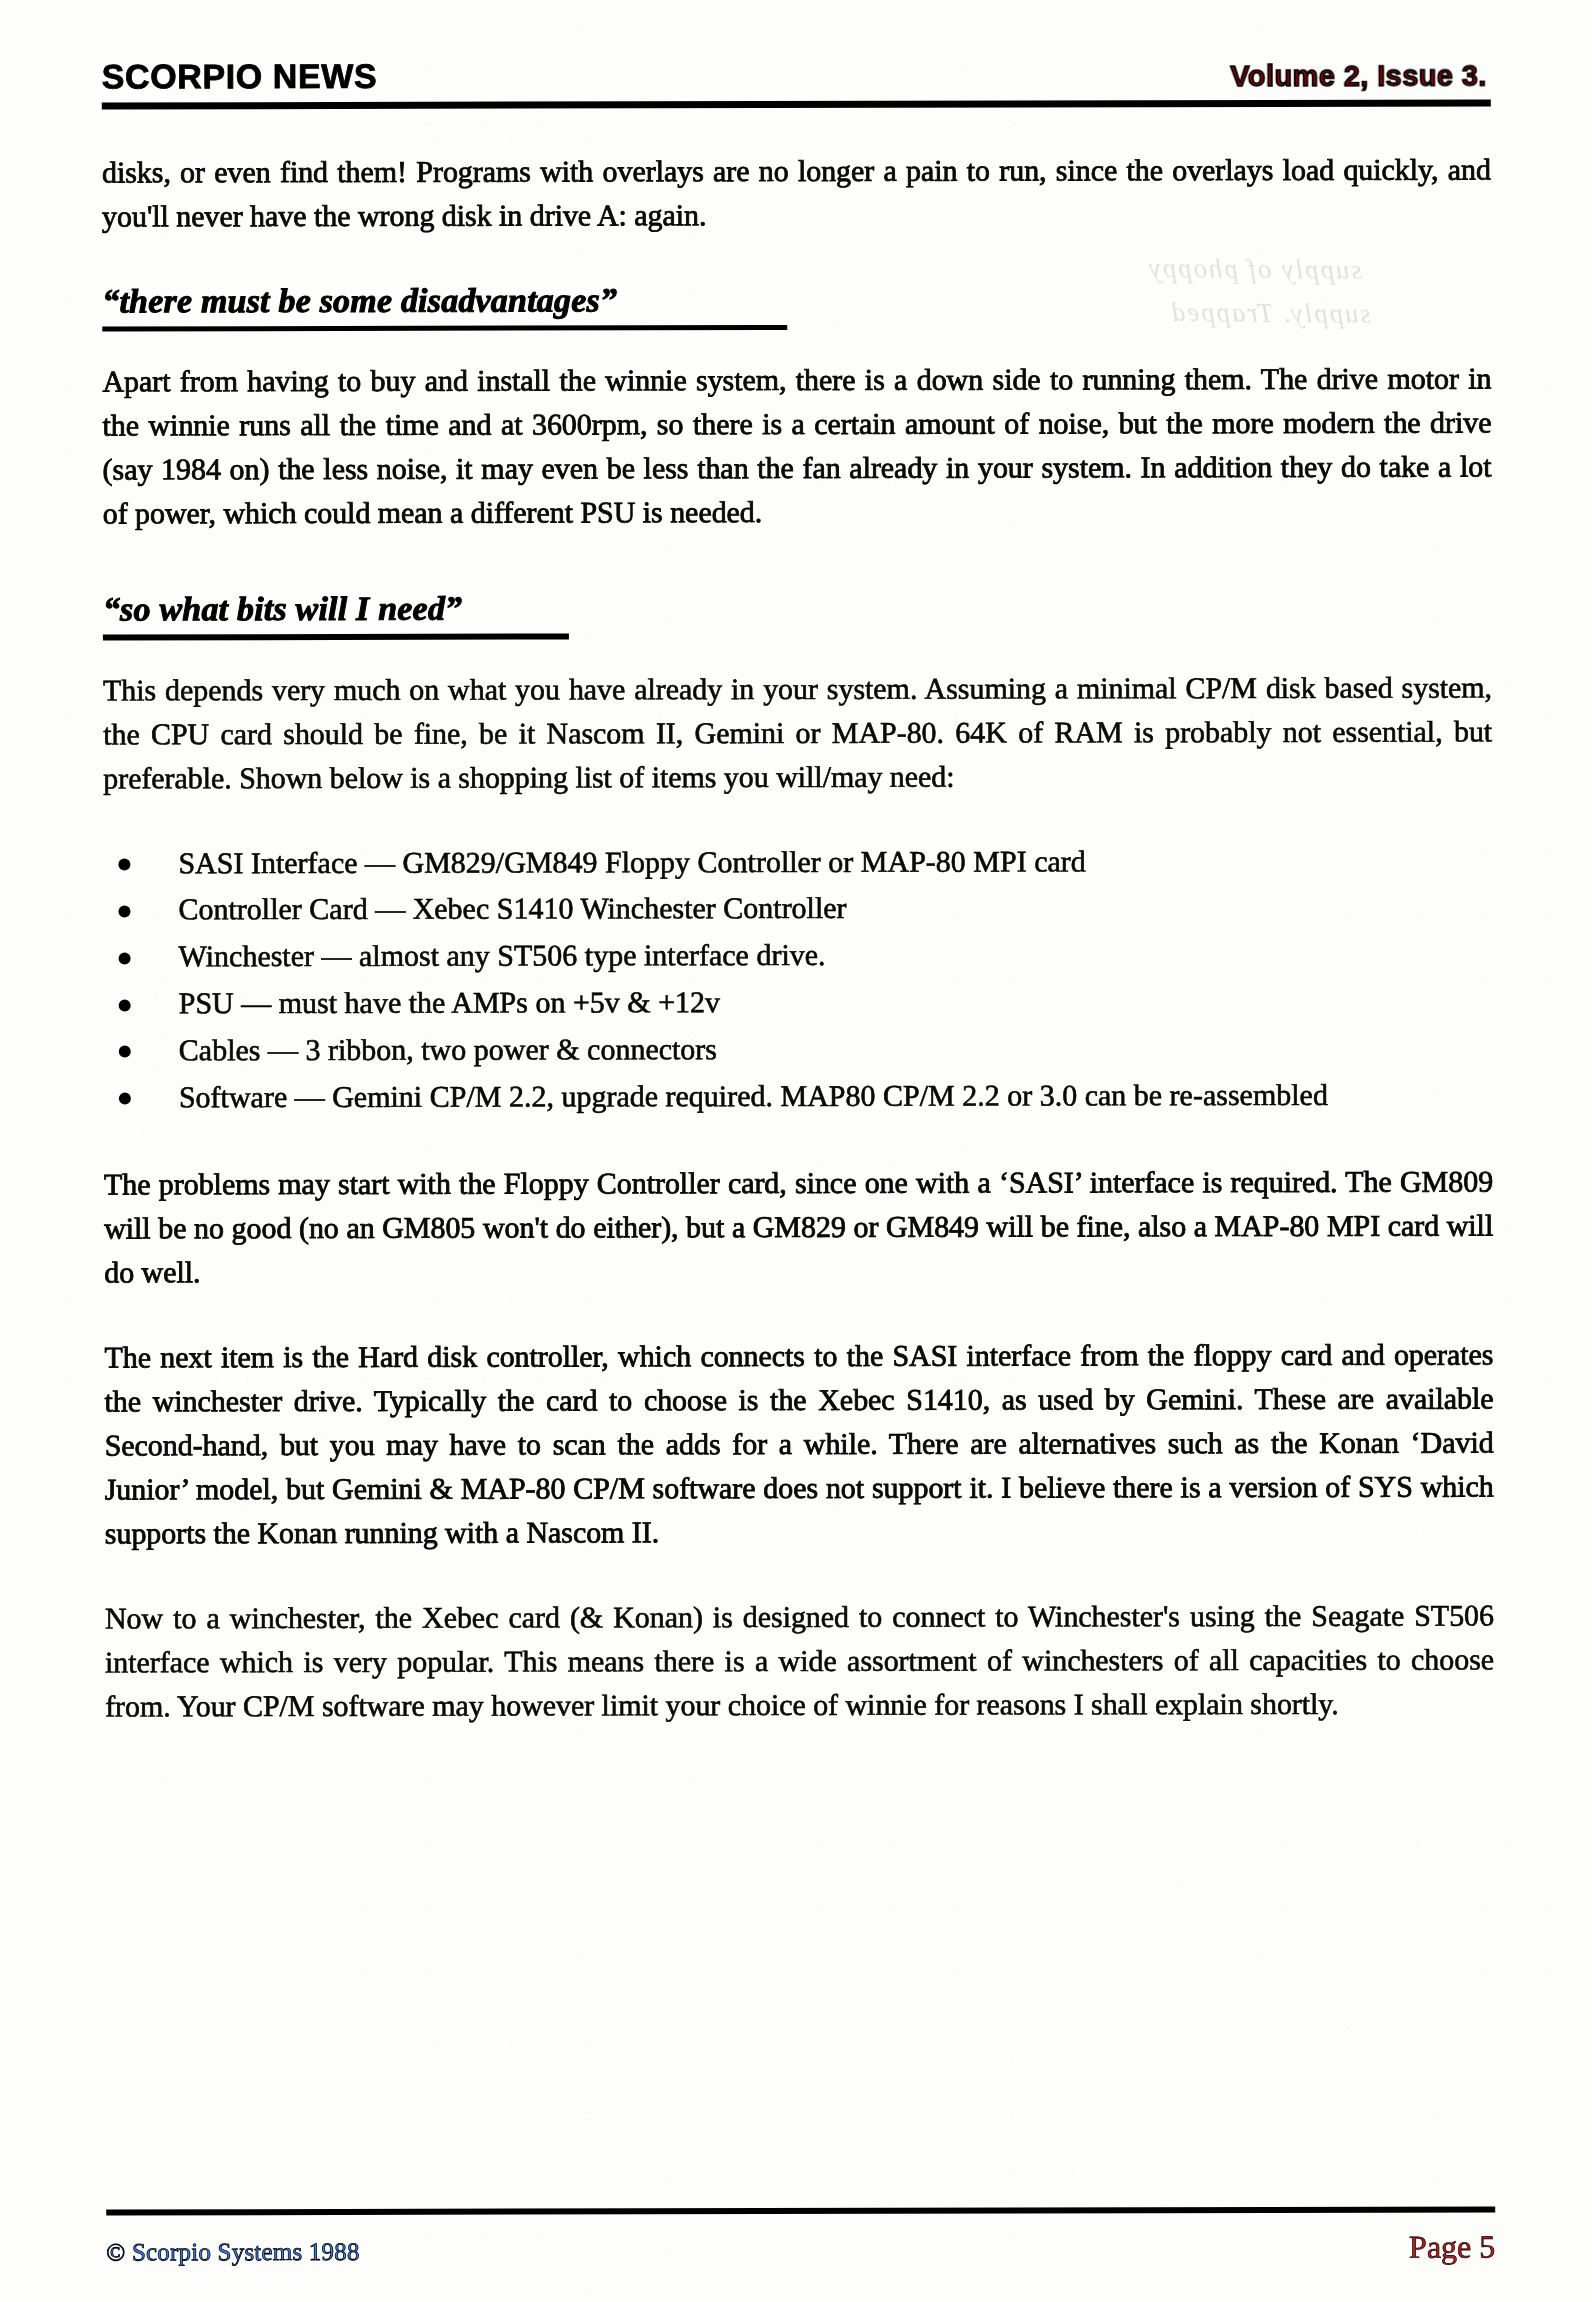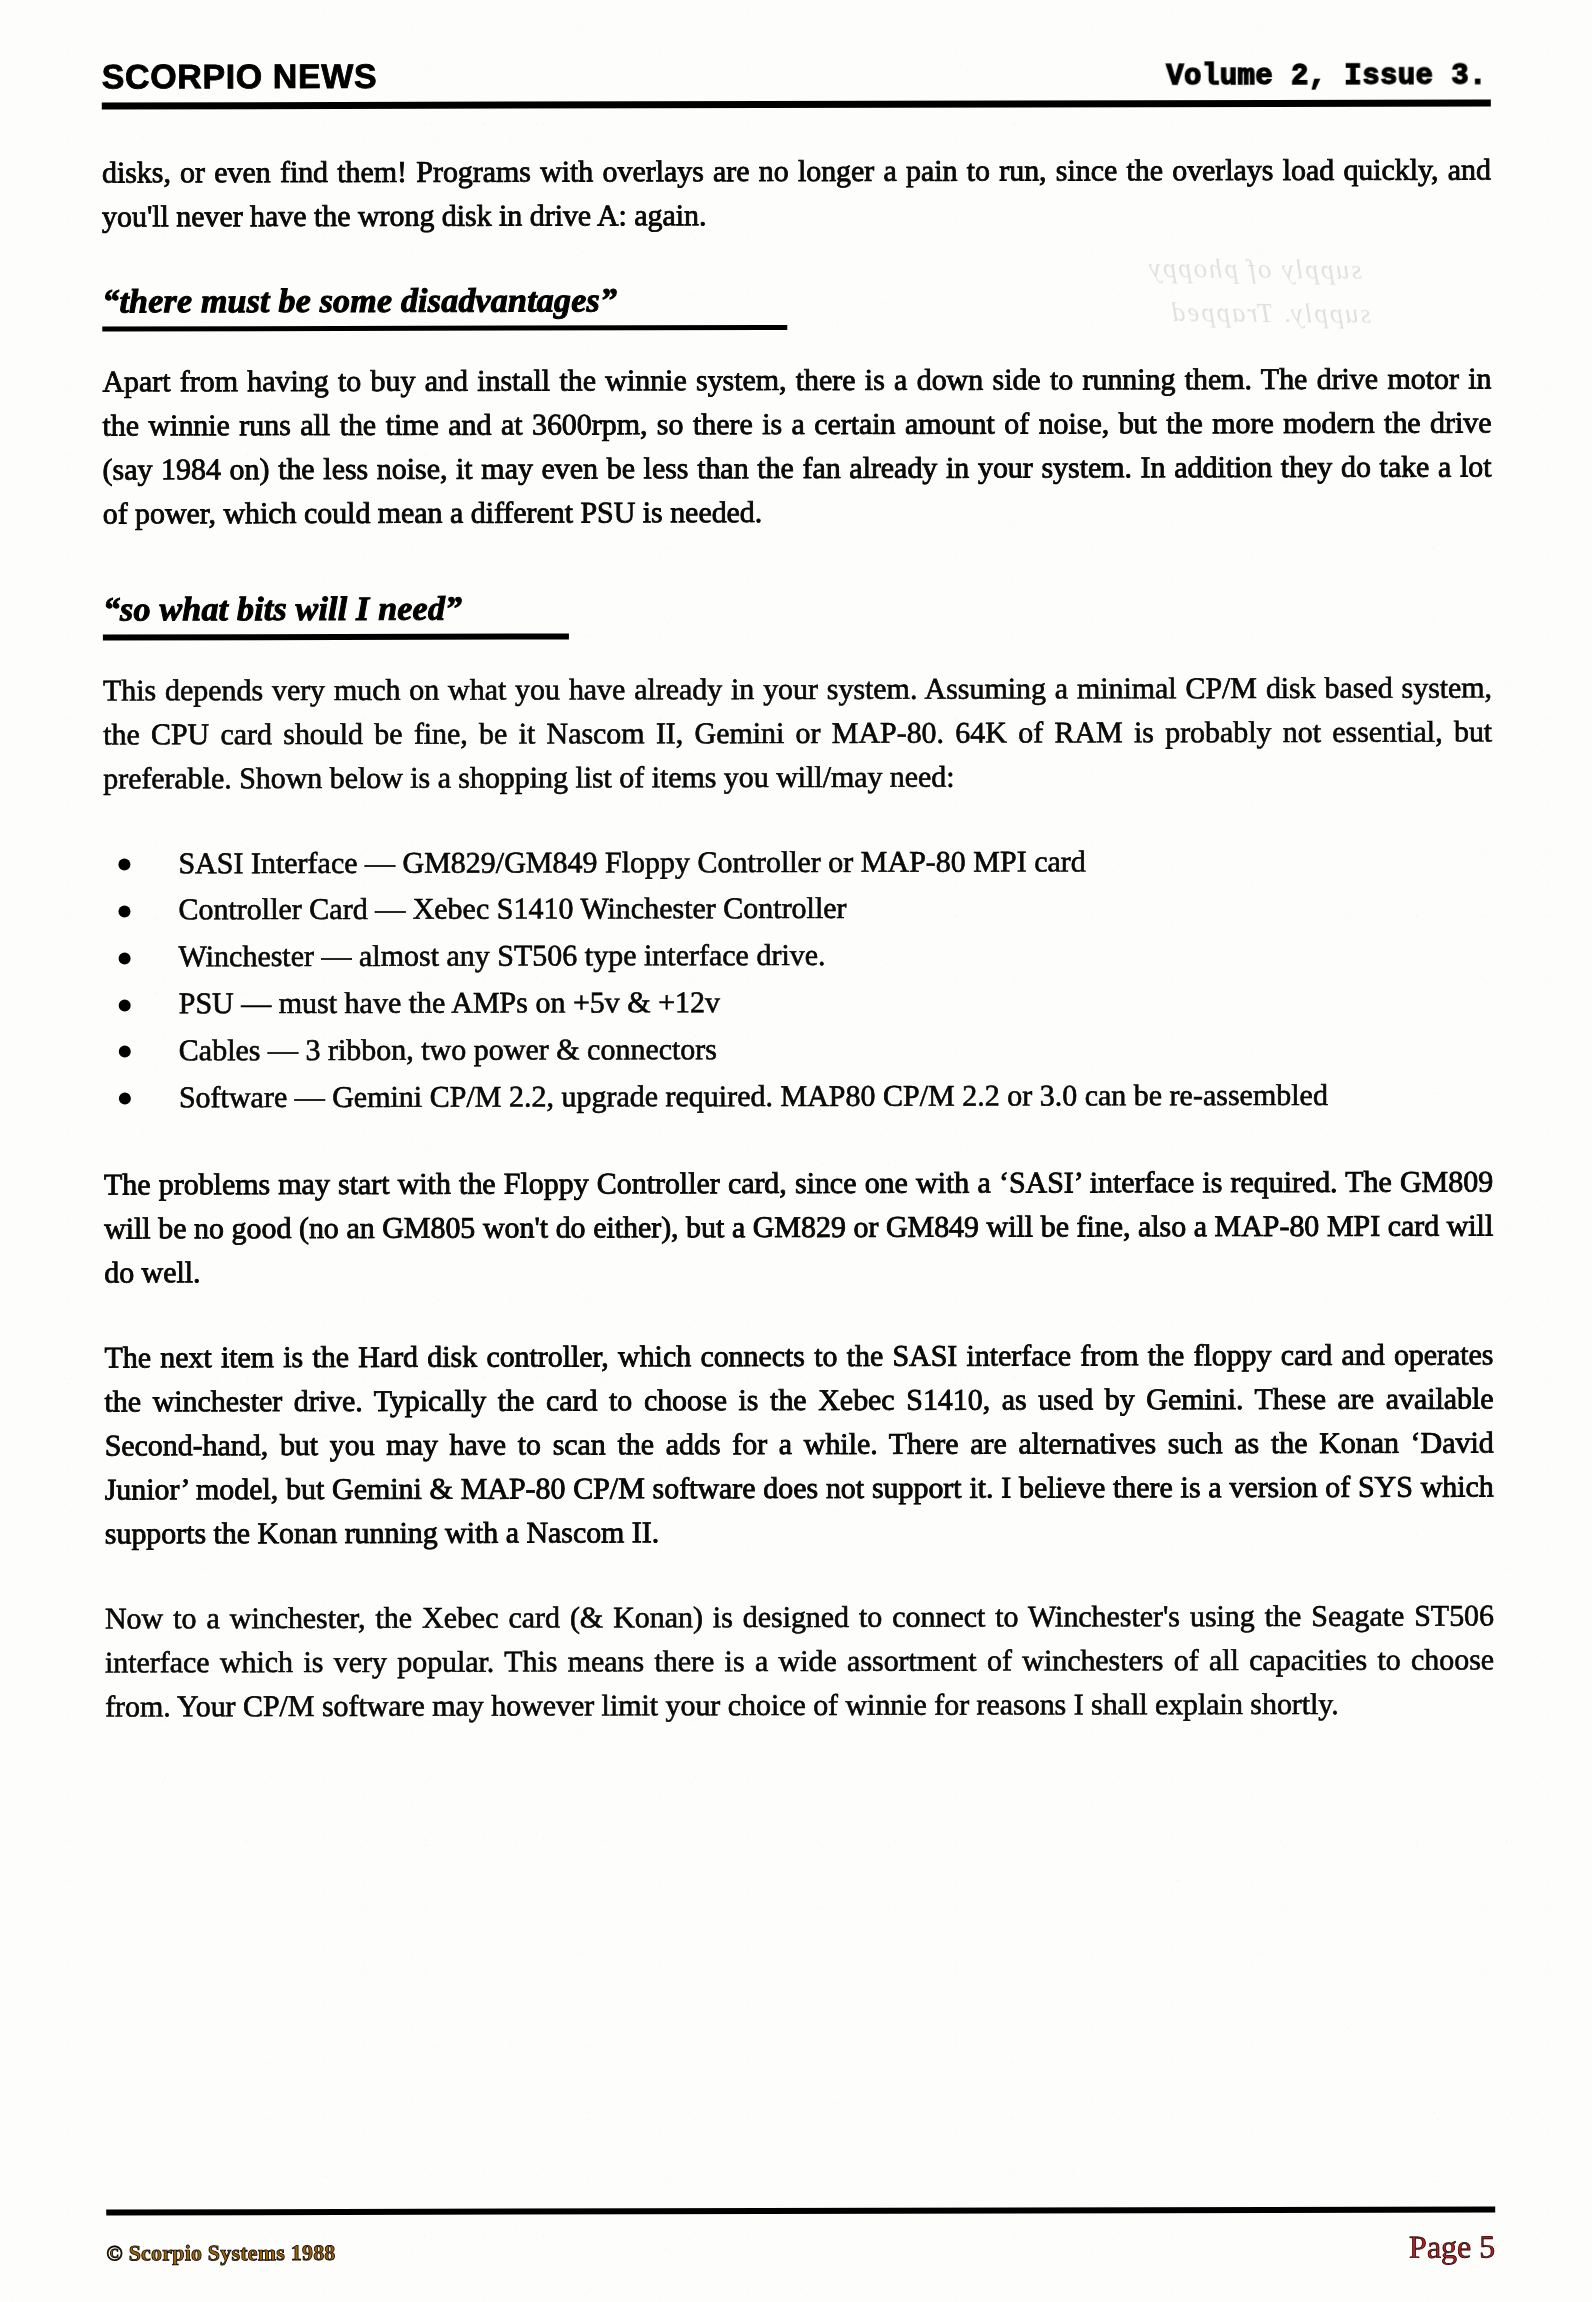--- a/index.html
+++ b/index.html
@@ -84,24 +84,24 @@
     font-family: Liberation Sans, sans-serif;
     font-weight: bold;
     font-size: 34px;
     letter-spacing: 0.6px;
     color: #000;
     line-height: 1;
     -webkit-text-stroke: 0.8px #000;
   }
 
   .issue-line {
-    font-family: Liberation Mono, monospace;
+    font-family: Liberation Sans, sans-serif;
     font-weight: bold;
     font-size: 29px;
-    color: #000000;
+    color: #7f1d1d;
     line-height: 1;
     -webkit-text-stroke: 1.4px #000;
     filter: blur(0.4px) contrast(1.7);
     letter-spacing: 0.4px;
   }
 
   .head-rule {
     position: absolute;
     left: 104px;
     top: 101px;
@@ -192,23 +192,23 @@
     position: absolute;
     left: 104px;
     top: 2230px;
     width: 1389px;
     display: flex;
     justify-content: space-between;
     align-items: baseline;
   }
 
   .copyright {
-    font-size: 22px;
-    font-weight: bold;
-    color: #a16207;
+    font-size: 25px;
+    font-weight: normal;
+    color: #3b82f6;
     -webkit-text-stroke: 0.8px #000;
     letter-spacing: 0.2px;
   }
 
   .folio {
     font-size: 32px;
     color: #b91c1c;
     -webkit-text-stroke: 0.7px #000;
   }
 

